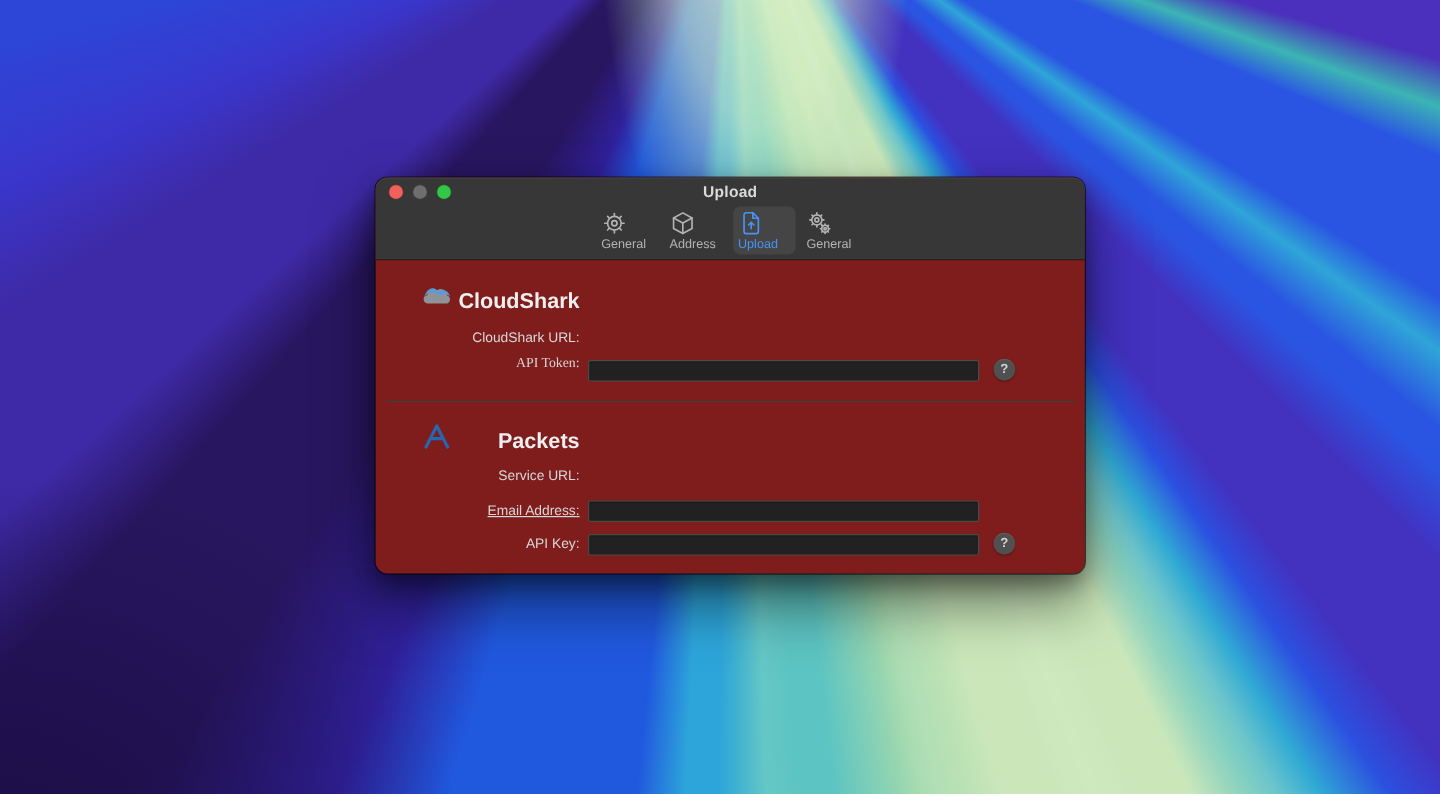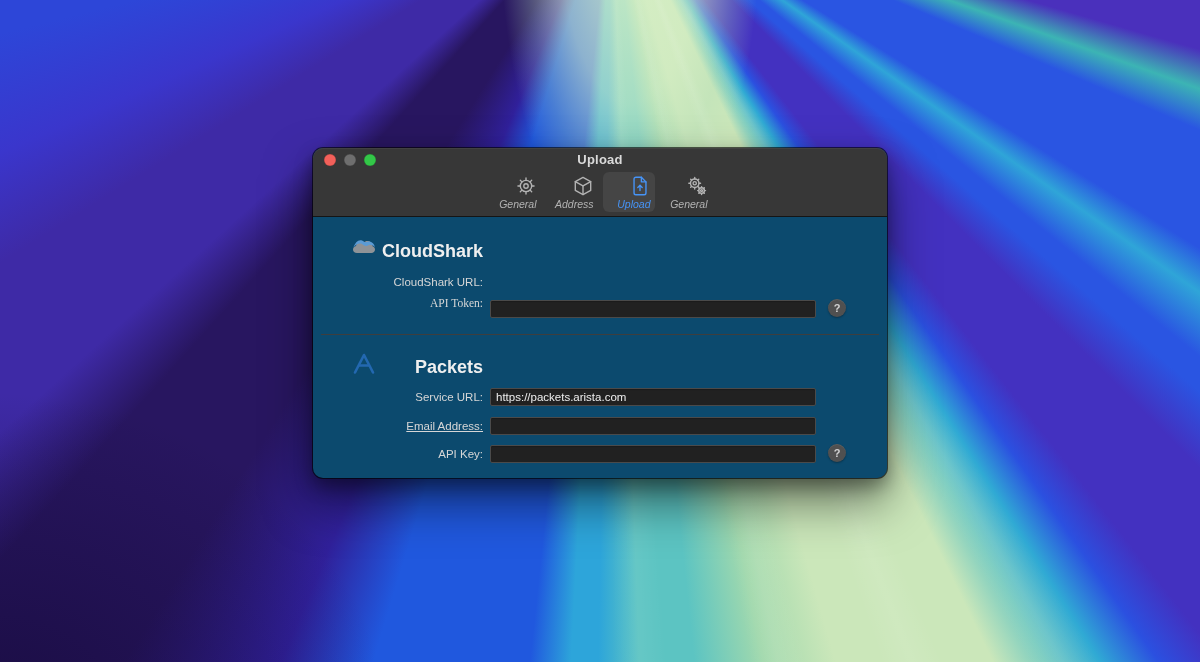--- a/index.html
+++ b/index.html
@@ -41,43 +41,44 @@
       rgba(255,255,255,0) 0deg, rgba(255,255,255,0) 148deg,
       rgba(255,255,255,.07) 150deg, rgba(255,255,255,0) 152deg,
       rgba(255,255,255,0) 157deg, rgba(255,255,255,.08) 159deg, rgba(255,255,255,0) 161deg,
       rgba(255,255,255,0) 166deg, rgba(255,255,255,.07) 168deg, rgba(255,255,255,0) 170deg,
       rgba(255,255,255,0) 176deg, rgba(255,255,255,.06) 178deg, rgba(255,255,255,0) 180deg,
       rgba(255,255,255,0) 360deg);
   }
   
   .mac-window{
     position:absolute;left:313px;top:148px;width:574px;height:330px;
-    border-radius:10px;background:#0c4a6e;
+    border-radius:10px;background:#7f1d1d;
     box-shadow:0 24px 48px rgba(0,0,0,.5), 0 8px 18px rgba(0,0,0,.35), 0 0 0 1px rgba(0,0,0,.6);
+    padding-left:17px;
   }
   .chrome{
     position:absolute;left:0;top:0;right:0;height:68px;
     background:#373737;border-radius:10px 10px 0 0;
     border-bottom:1px solid #151515;
     box-shadow:inset 0 1px 0 rgba(255,255,255,.05);
   }
   .titlebar{position:absolute;left:0;top:0;right:0;height:23px;}
   .traffic{position:absolute;left:11px;top:6px;display:flex;gap:8px;}
   .light{width:12px;height:12px;border-radius:50%;box-shadow:inset 0 0 0 .5px rgba(0,0,0,.25);}
   .win-title{
     position:absolute;left:0;right:0;top:4px;text-align:center;
     font-size:13px;font-weight:bold;color:#dadada;letter-spacing:.2px;
   }
   .toolbar{
     position:absolute;left:0;right:0;top:22px;height:46px;
     display:flex;justify-content:center;align-items:flex-start;gap:5px;padding-top:2px;
   }
   .tool-item{
-    display:flex;flex-direction:column;align-items:flex-end;justify-content:flex-start;
-    min-width:44px;padding:3px 4px 2px;border-radius:6px;color:#b3b3b3;font-style:italic;
+    display:flex;flex-direction:column;align-items:flex-start;justify-content:flex-start;
+    min-width:44px;padding:3px 4px 2px;border-radius:6px;color:#b3b3b3;
   }
   .tool-item .ticon{width:22px;height:22px;display:block;}
   .tool-item .tlabel{font-size:10.5px;margin-top:1px;white-space:nowrap;}
   .tool-item.selected{background:#454545;color:#4694f7;}
   .tool-item.selected svg *{stroke:#4694f7;}
   
   .content{position:absolute;left:0;top:69px;right:0;bottom:0;font-size:11.5px;color:#d6d6d6;}
   .label-col{position:absolute;left:0;width:170px;text-align:right;line-height:18px;}
   .section-title{font-weight:bold;font-size:18px;color:#efefef;}
   .section-icon{position:absolute;}
@@ -206,21 +207,20 @@
 
     <svg class="section-icon" style="left:38px;top:134px;width:26px;height:26px;" viewBox="0 0 26 26" fill="none" stroke="#2368b0" stroke-width="2.6" stroke-linecap="round" stroke-linejoin="round">
       <path d="M4 21.5 L13 4 L22 21.5"></path>
       <path d="M8.6 14.5 H17.4"></path>
     </svg>
     <div class="label-col" style="top:141px;">
       <span class="section-title">Packets</span>
     </div>
 
     <div class="label-col" style="top:171px;">Service URL:</div>
-    <input class="field-input" style="top: 171px;" value="https://packets.arista.com">
 
     <div class="label-col" style="top:200px;text-decoration:underline;">Email Address:</div>
     <input class="field-input" style="top: 200px;" value="">
 
     <div class="label-col" style="top:228px;">API Key:</div>
     <input class="field-input" style="top: 228px;" value="">
     <div class="help-btn" style="top:227px;">?</div>
 
   </div>
 </div>

